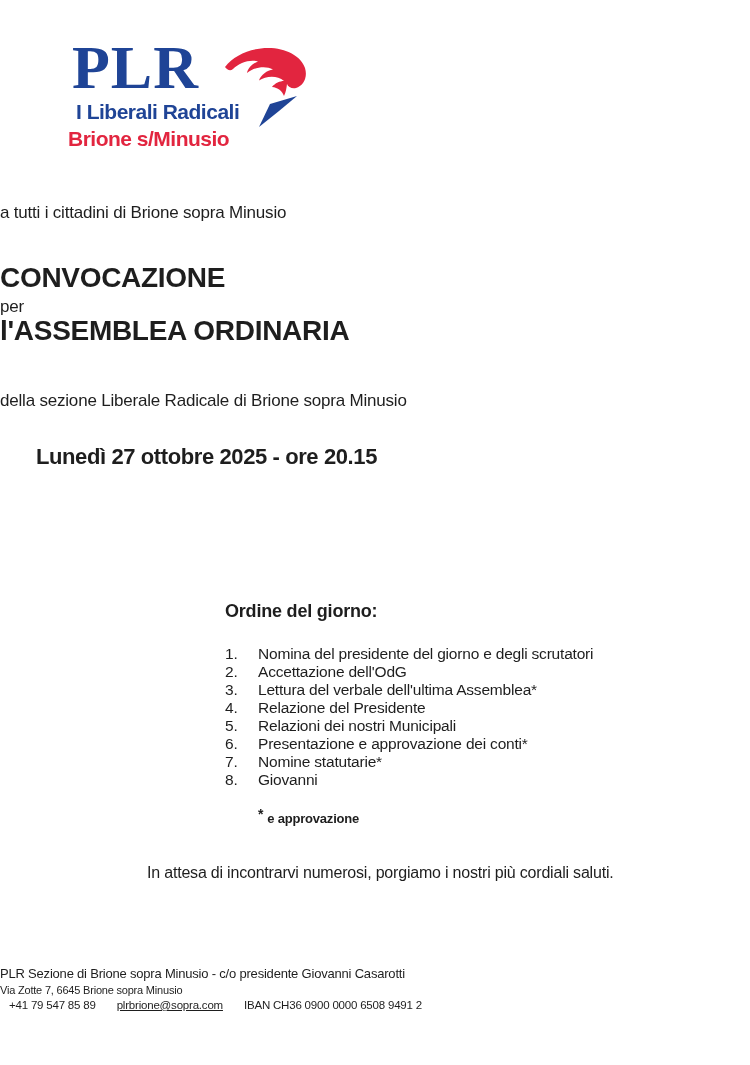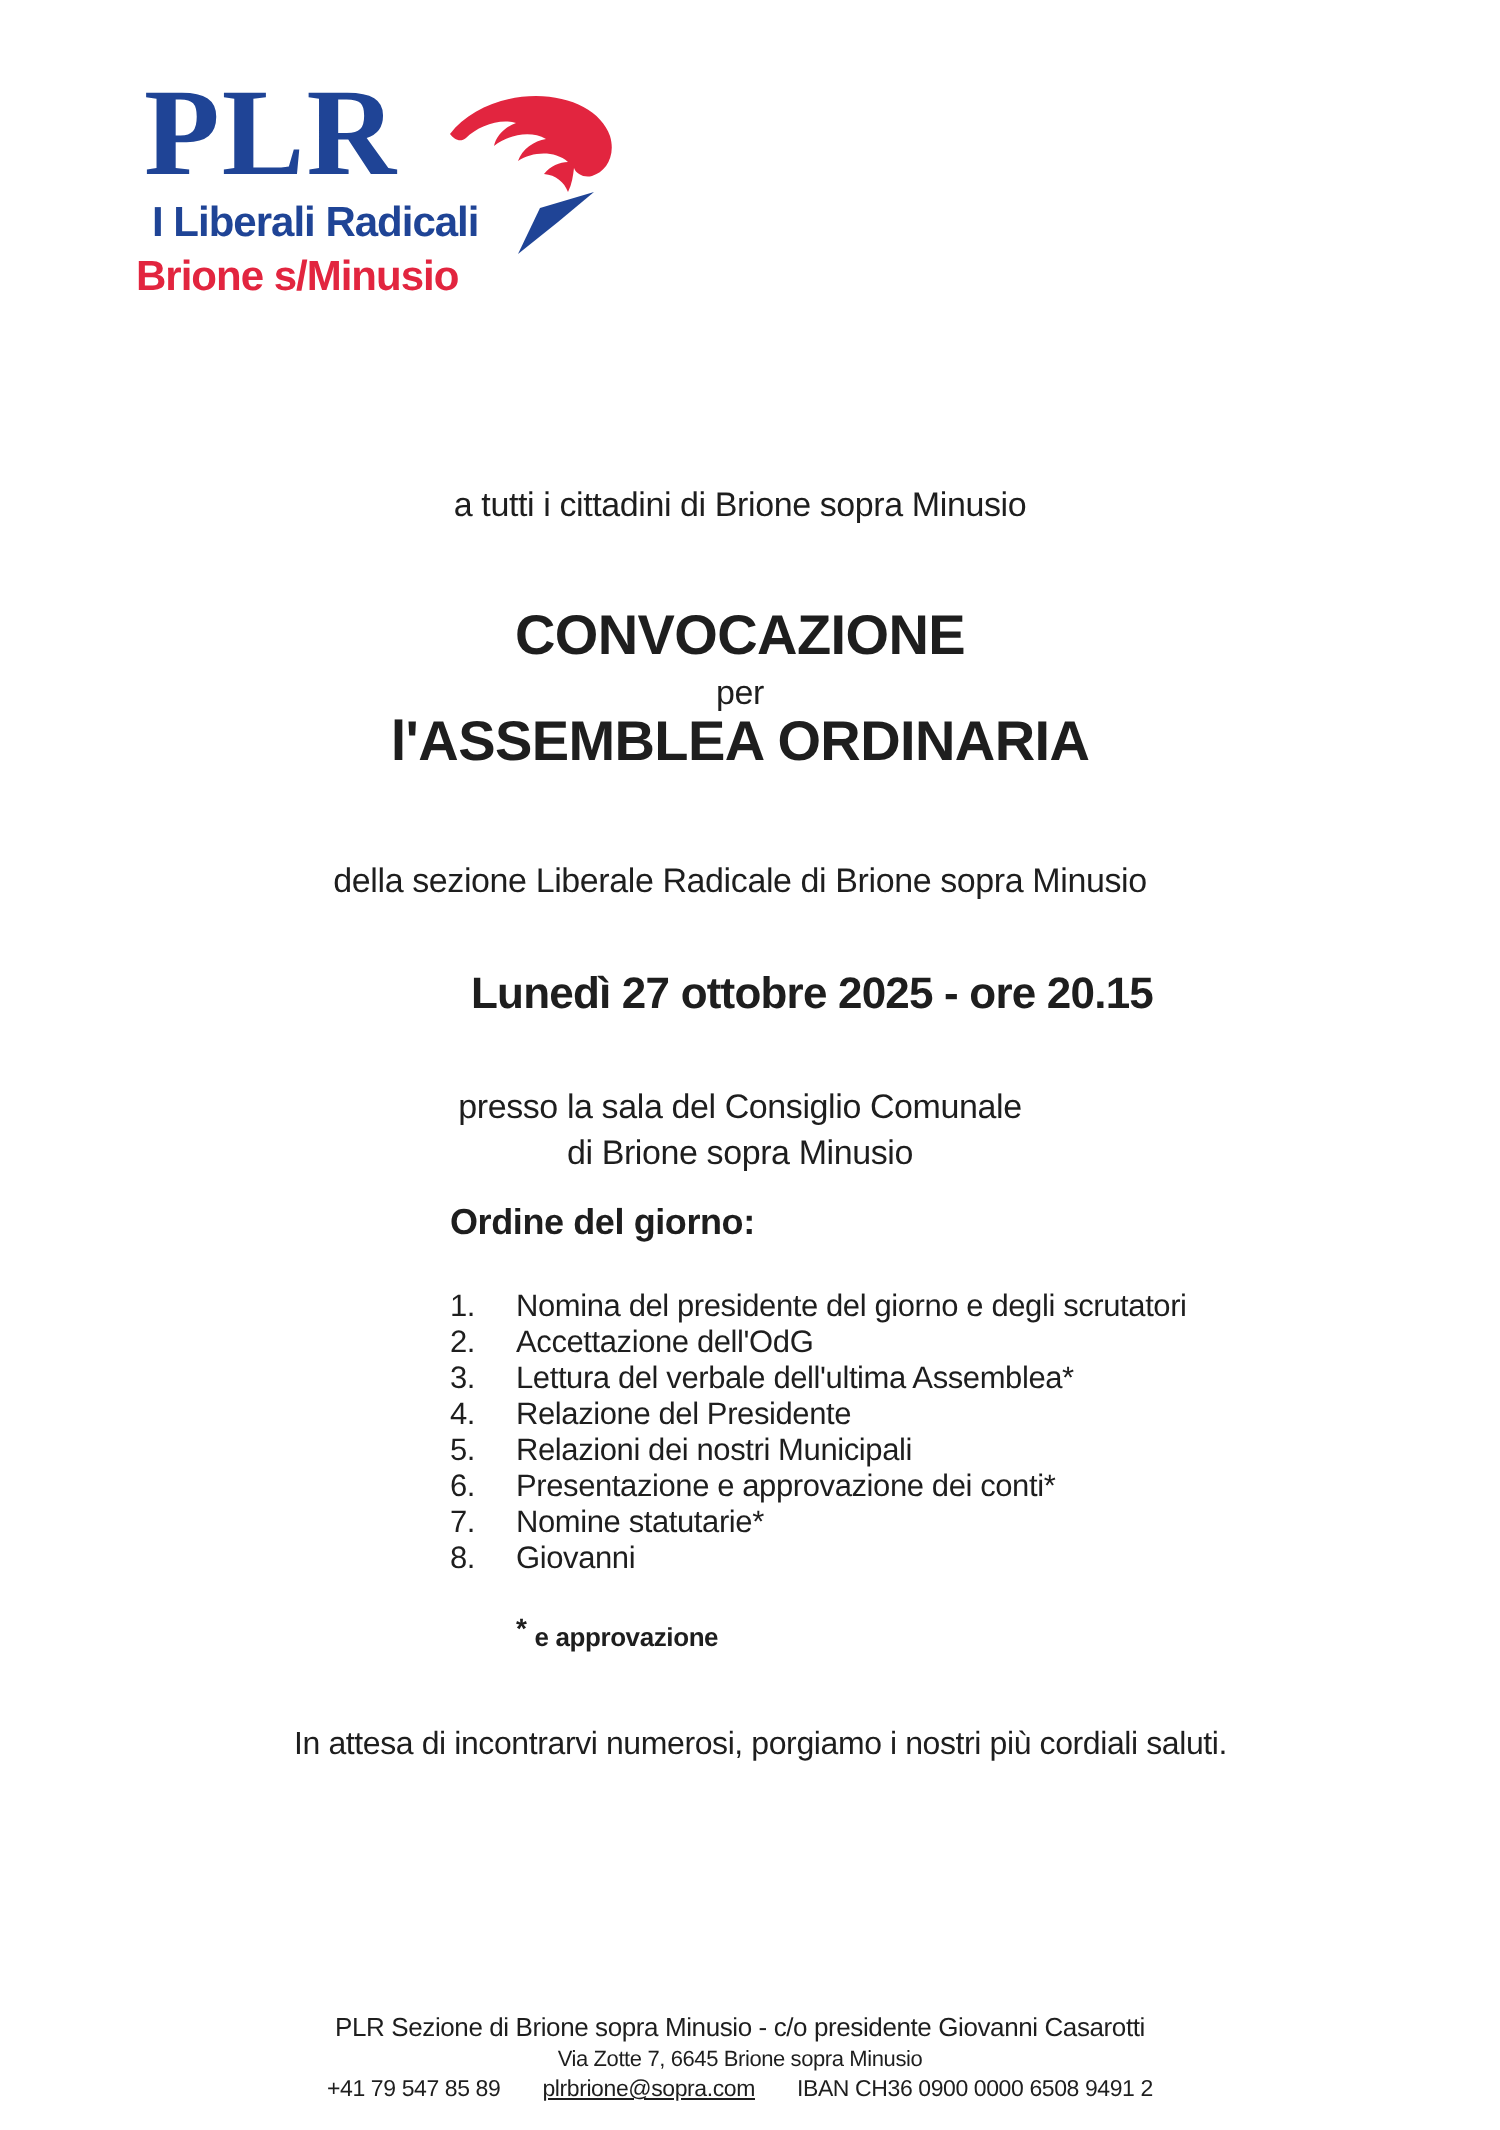--- a/index.html
+++ b/index.html
@@ -6,21 +6,21 @@
   .page{
     position:relative;
     width:750px;height:1065px;
     background:#ffffff;
     font-family:"Liberation Sans", sans-serif;
     color:#1e1e1e;
     overflow:hidden;
     letter-spacing:-0.2px;
   }
   .abs{position:absolute;}
-  .centered{left:0;width:740px;text-align:center;margin-top:40px;}
+  .centered{left:0;width:740px;}
 
   
   .logo-acronym{
     left:72px;top:36px;
     font-family:"Liberation Serif", serif;
     font-weight:bold;
     font-size:62px;line-height:62px;
     color:var(--plr-blue,#1f4496);
     letter-spacing:1px;
   }
@@ -93,24 +93,20 @@
 
   <div class="abs centered addressee">a tutti i cittadini di Brione sopra Minusio</div>
 
   <div class="abs centered title-main">CONVOCAZIONE</div>
   <div class="abs centered title-per">per</div>
   <div class="abs centered title-sub">l'ASSEMBLEA ORDINARIA</div>
 
   <div class="abs centered section-line">della sezione Liberale Radicale di Brione sopra Minusio</div>
 
   <div class="abs centered event-date">Lunedì 27 ottobre 2025 - ore 20.15</div>
-  <div class="abs centered venue">
-    <div>presso la sala del Consiglio Comunale</div>
-    <div>di Brione sopra Minusio</div>
-  </div>
 
   <div class="abs agenda-heading">Ordine del giorno:</div>
 
   <div class="abs agenda-list">
     <div class="agenda-row">
       <span class="agenda-num">1.</span>
       <span class="agenda-text">Nomina del presidente del giorno e degli scrutatori</span>
     </div>
     <div class="agenda-row">
       <span class="agenda-num">2.</span>

